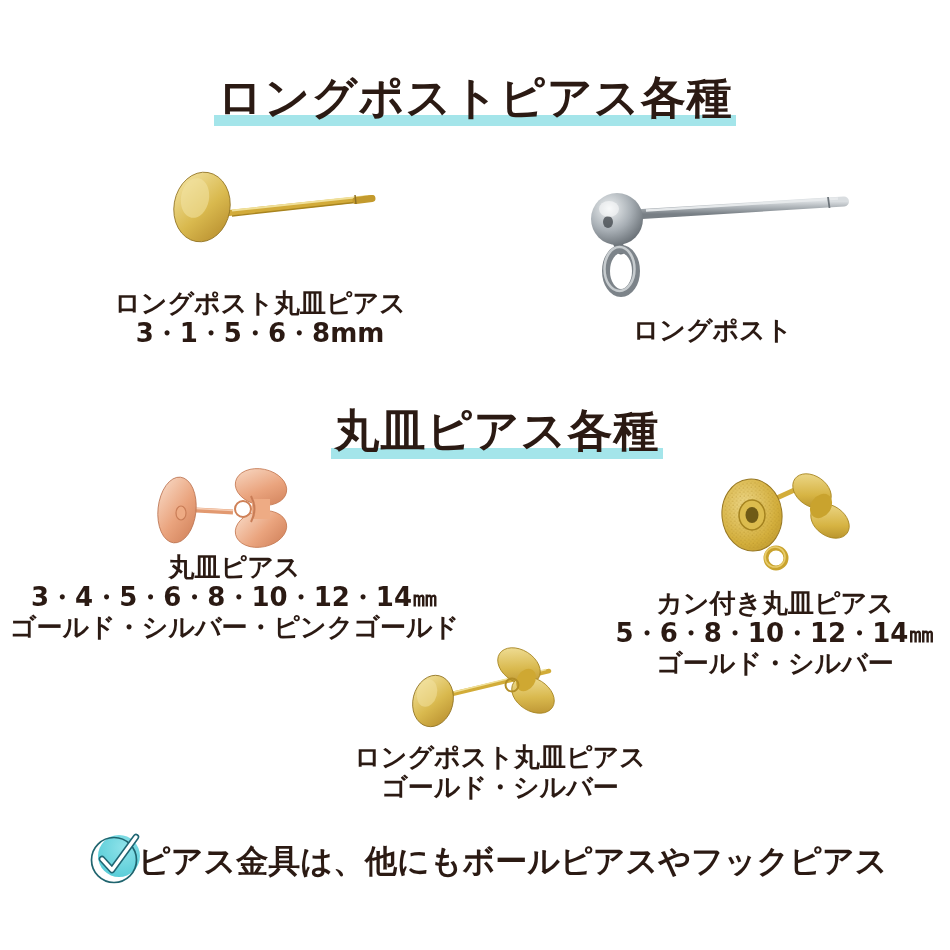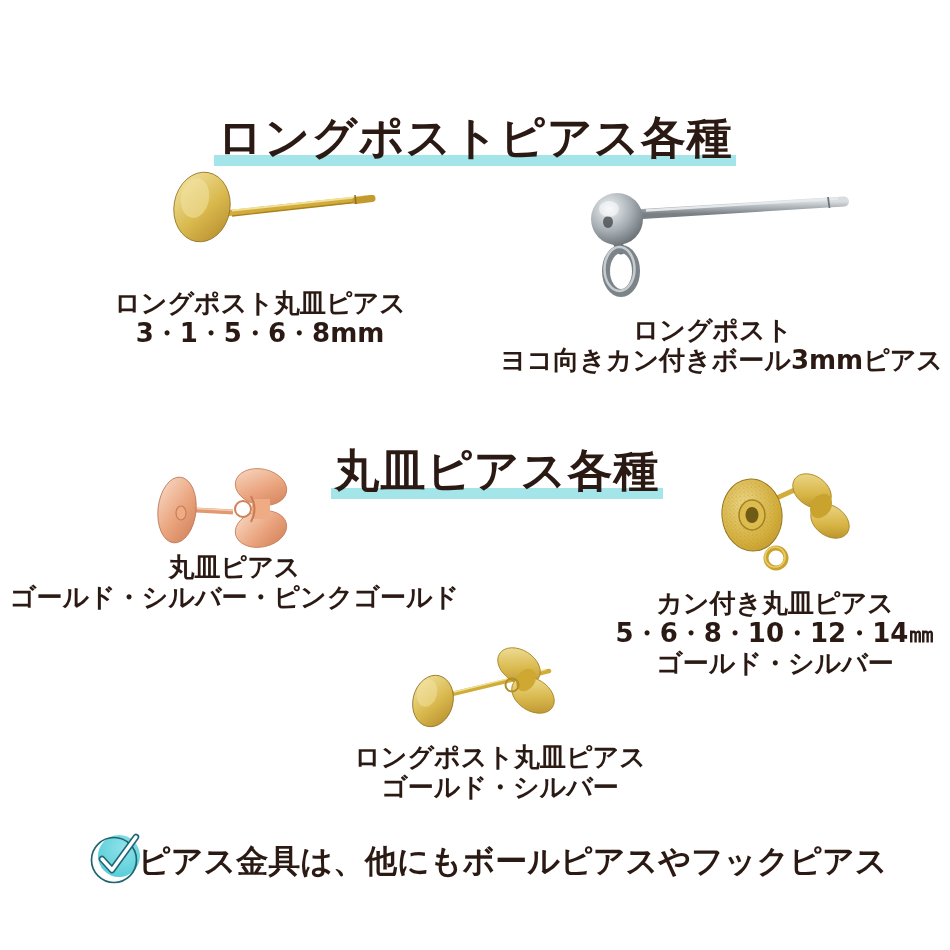--- a/index.html
+++ b/index.html
@@ -7,21 +7,20 @@
     position:relative;width:950px;height:950px;background:#ffffff;overflow:hidden;
     font-family:"DejaVu Sans",sans-serif;color:#2b1a13;
   }
   .section-title{
     position:absolute;left:0;width:950px;text-align:center;
     font-size:45px;font-weight:bold;line-height:56px;letter-spacing:1px;white-space:nowrap;
   }
   .section-title .hl{
     display:inline-block;padding:0 3px;
     background:linear-gradient(to bottom,transparent 80%,#a4e5ea 80%);
-    margin-top:40px;
   }
   .label{
     position:absolute;text-align:center;font-weight:bold;
     font-size:26px;line-height:1.16;white-space:nowrap;
   }
   .prod{position:absolute;}
   .note-icon{position:absolute;left:88px;top:831px;}
   .note-text{
     position:absolute;left:138px;top:840px;width:790px;
     font-size:32px;font-weight:bold;line-height:43px;white-space:nowrap;
@@ -75,21 +74,20 @@
     <line x1="256" y1="17" x2="257.5" y2="28" stroke="#6e757b" stroke-width="1.8"></line>
     <line x1="45" y1="62" x2="49" y2="70" stroke="#6e757b" stroke-width="9" stroke-linecap="round"></line>
     <ellipse cx="49" cy="91" rx="15" ry="22" fill="none" stroke="#7c8389" stroke-width="8"></ellipse>
     <ellipse cx="47.5" cy="89" rx="15" ry="22" fill="none" stroke="#c7cccf" stroke-width="2.5"></ellipse>
     <circle cx="45" cy="39" r="26" fill="url(#g2)"></circle>
     <ellipse cx="36" cy="42" rx="5" ry="6" fill="#3c4247" opacity="0.75"></ellipse>
     <ellipse cx="37" cy="29" rx="10" ry="8" fill="#ffffff" opacity="0.5"></ellipse>
   </svg>
   <div class="label" style="left:500px;top:315px;width:425px;">
     <div>ロングポスト</div>
-    <div>ヨコ向きカン付きボール3mmピアス</div>
   </div>
 
   <div class="section-title" style="top:403px;left:22px;">
     <span class="hl">丸皿ピアス各種</span>
   </div>
 
   <svg class="prod" style="left:148px;top:460px;" width="155" height="95" viewBox="0 0 155 95">
     <defs>
       <linearGradient id="g3" x1="0" y1="0" x2="1" y2="1">
         <stop offset="0" stop-color="#f9ddca"></stop>
@@ -102,20 +100,21 @@
     <ellipse cx="113" cy="27" rx="26" ry="18" transform="rotate(12 113 27)" fill="url(#g3)" stroke="#c57a53" stroke-width="0.8"></ellipse>
     <ellipse cx="113" cy="69" rx="26" ry="18" transform="rotate(-12 113 69)" fill="url(#g3)" stroke="#c57a53" stroke-width="0.8"></ellipse>
     <rect x="104" y="39" width="18" height="20" fill="#eeab84"></rect>
     <circle cx="95" cy="49" r="8" fill="none" stroke="#cf8157" stroke-width="2"></circle>
     <path d="M 103 36 q 7 13 0 26" fill="none" stroke="#c97d57" stroke-width="2"></path>
     <ellipse cx="29" cy="50" rx="19" ry="33" transform="rotate(6 29 50)" fill="url(#g3)" stroke="#b9714e" stroke-width="0.8"></ellipse>
     <ellipse cx="33" cy="53" rx="5" ry="7" fill="#eeab84" stroke="#c97d57" stroke-width="1.2"></ellipse>
   </svg>
   <div class="label" style="left:7px;top:552px;width:455px;">
     <div>丸皿ピアス</div>
+    <div>3・4・5・6・8・10・12・14㎜</div>
     <div>ゴールド・シルバー・ピンクゴールド</div>
   </div>
 
   <svg class="prod" style="left:705px;top:458px;" width="155" height="118" viewBox="0 0 155 118">
     <defs>
       <radialGradient id="g4" cx="0.4" cy="0.35" r="0.9">
         <stop offset="0" stop-color="#eed787"></stop>
           <stop offset="0.6" stop-color="#d4af3c"></stop>
           <stop offset="1" stop-color="#b08a26"></stop>
       </radialGradient>

